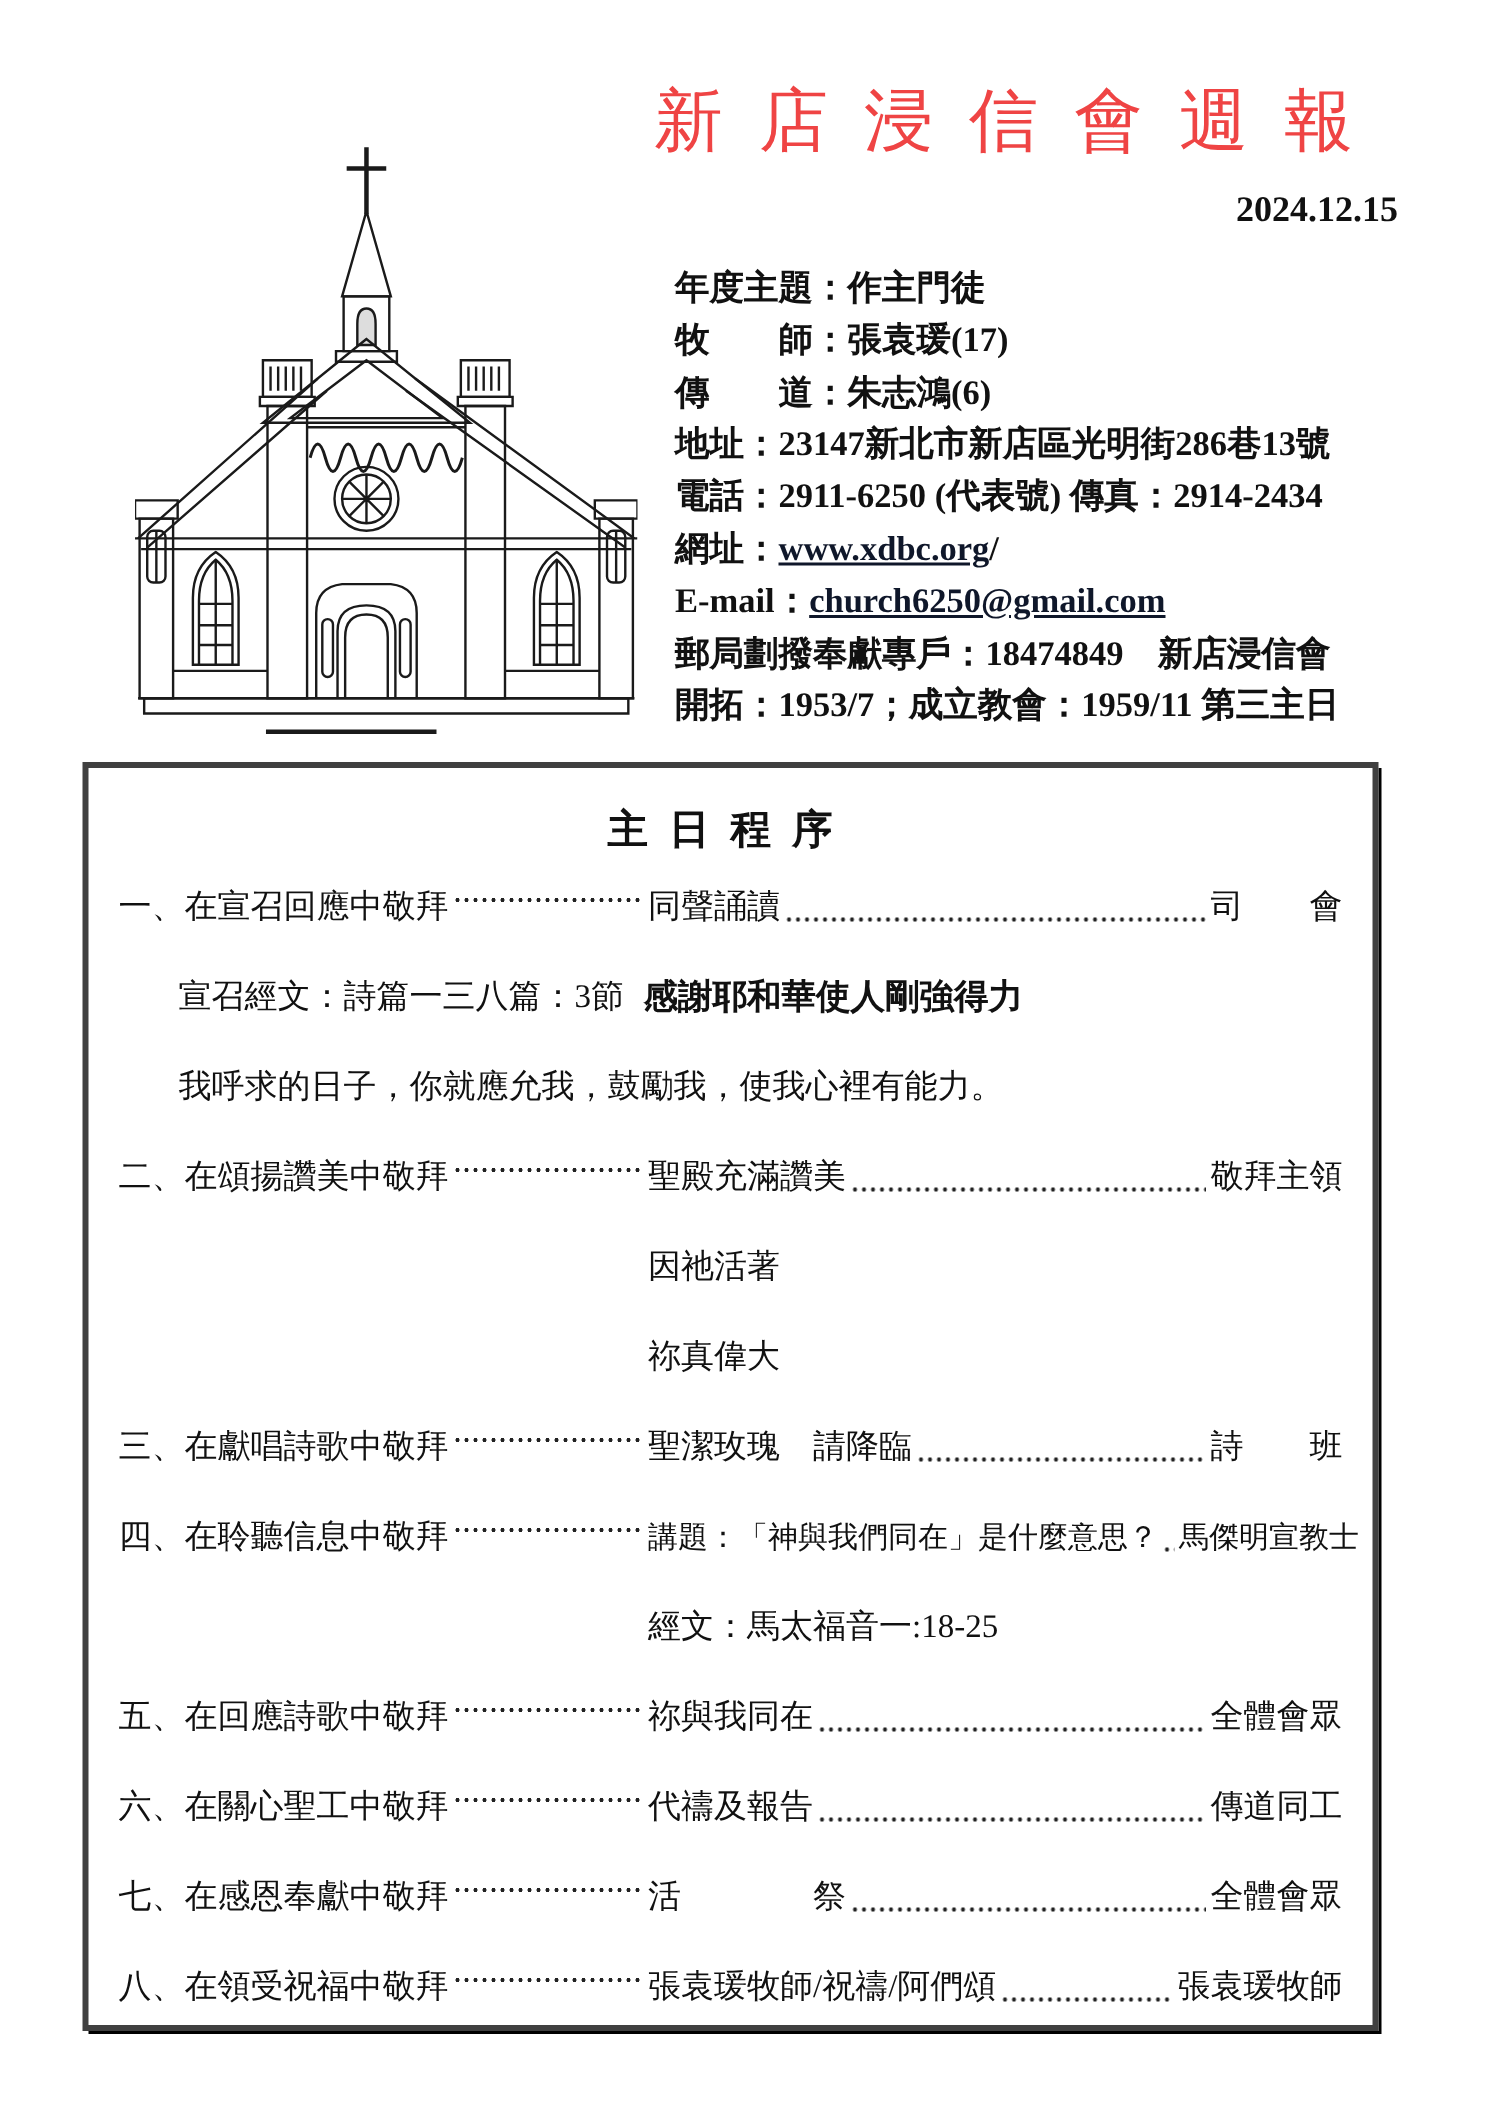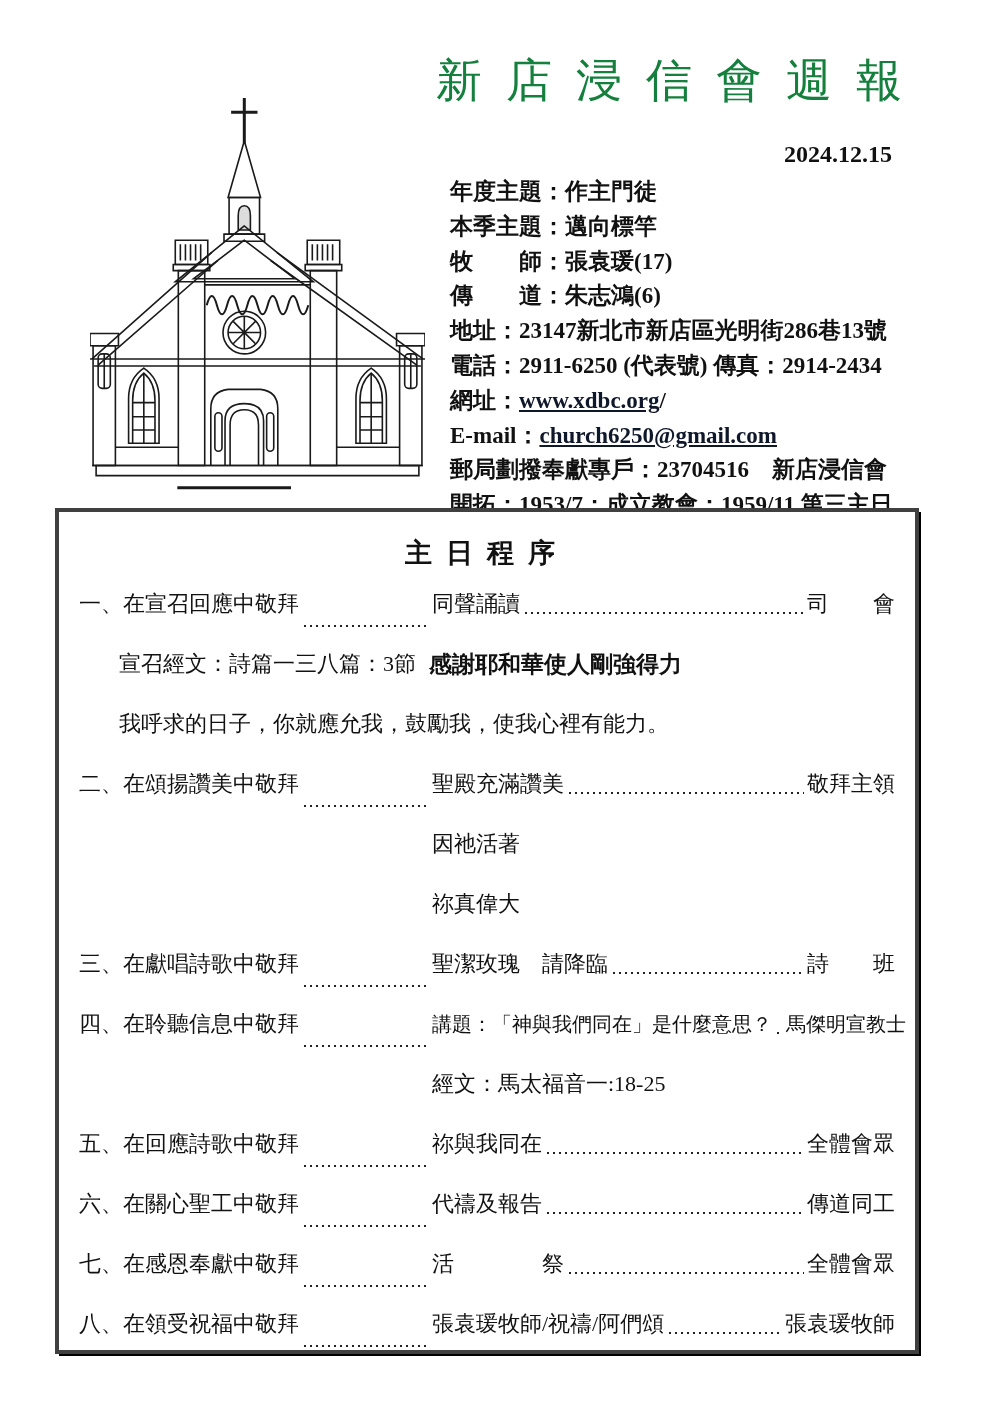--- a/index.html
+++ b/index.html
@@ -4,45 +4,45 @@
 <style>
   html,body { margin:0; padding:0; background:#888; }
   .page {
     position:relative; width:1000px; height:1412px; margin:0 auto;
     background:#ffffff; overflow:hidden;
     font-family:"Liberation Serif","DejaVu Serif",serif; color:#111;
   }
   
   .page-title {
     position:absolute; left:436px; top:50px;
-    font-size:46px; letter-spacing:24px; white-space:nowrap; color:#15803d;
+    font-size:46px; letter-spacing:24px; white-space:nowrap; color:#ef4444;
   }
   .issue-date {
-    position:absolute; left:784px; top:127px;
-    font-size:24px; font-weight:bold; white-space:nowrap;margin-top:14px;
+    position:absolute; left:824px; top:127px;
+    font-size:24px; font-weight:bold; white-space:nowrap;
   }
   .info-block {
     position:absolute; left:450px; top:159px;
     font-size:23px; font-weight:bold; line-height:34.8px; white-space:nowrap;margin-top:16px;
   }
   .info-block a { color:#0f172a; text-decoration:underline; cursor:pointer; }
   
   .church-art { position:absolute; left:90px; top:92px; width:335px; height:406px; }
   
   .program-box {
     position:absolute; left:55px; top:508px; width:864px; height:846px;
     box-sizing:border-box; border:4px solid #404040; box-shadow:3px 3px 0 -1px #000;
     padding:22px 20px 0 20px; background:#fff;
   }
   .box-title {
     text-align:center; font-size:27px; font-weight:bold; letter-spacing:14px;
     height:40px; line-height:38px;
   }
   .prog-row { display:flex; align-items:center; height:60px; font-size:22px; white-space:nowrap; }
-  .prog-leftwrap { display:flex; align-items:flex-end; width:353px; flex:0 0 353px; }
+  .prog-leftwrap { display:flex; align-items:flex-start; width:353px; flex:0 0 353px; }
   .prog-left, .prog-mid, .prog-right { white-space:nowrap; }
   .leader {
     flex:1 1 8px; min-width:8px; height:4px; margin:0 3px;
     background-image:radial-gradient(circle, #222 1.2px, transparent 1.5px);
     background-size:6px 4px; background-repeat:repeat-x; background-position:0 50%;
     transform:translateY(9px);
   }
   .sub-indent { padding-left:40px;gap:13px; }
   .mid-indent { padding-left:353px; }
   .bold-seg { font-weight:bold; font-size:23px; }
@@ -116,32 +116,31 @@
       <path d="M2 368 H328"></path>
       <path d="M86 390 H198" stroke-width="3"></path>
     </svg>
   </div>
 
   <div class="page-title">新店浸信會週報</div>
   <div class="issue-date">2024.12.15</div>
 
   <div class="info-block">
     <div>年度主題：作主門徒</div>
-    <div>本季主題：邁向標竿</div>
     <div>牧　　師：張袁瑗(17)</div>
     <div>傳　　道：朱志鴻(6)</div>
     <div>地址：23147新北市新店區光明街286巷13號</div>
     <div>電話：2911-6250 (代表號)  傳真：2914-2434</div>
     <div>
       <span>網址：</span><a>www.xdbc.org</a><span>/</span>
     </div>
     <div>
       <span>E-mail：</span><a>church6250@gmail.com</a>
     </div>
-    <div>郵局劃撥奉獻專戶：23704516　新店浸信會</div>
+    <div>郵局劃撥奉獻專戶：18474849　新店浸信會</div>
     <div>開拓：1953/7；成立教會：1959/11 第三主日</div>
   </div>
 
   <div class="program-box">
     <div class="box-title">主日程序</div>
 
     <div class="prog-row">
       <span class="prog-leftwrap">
           <span class="prog-left">一、在宣召回應中敬拜</span>
           <span class="leader"></span>

